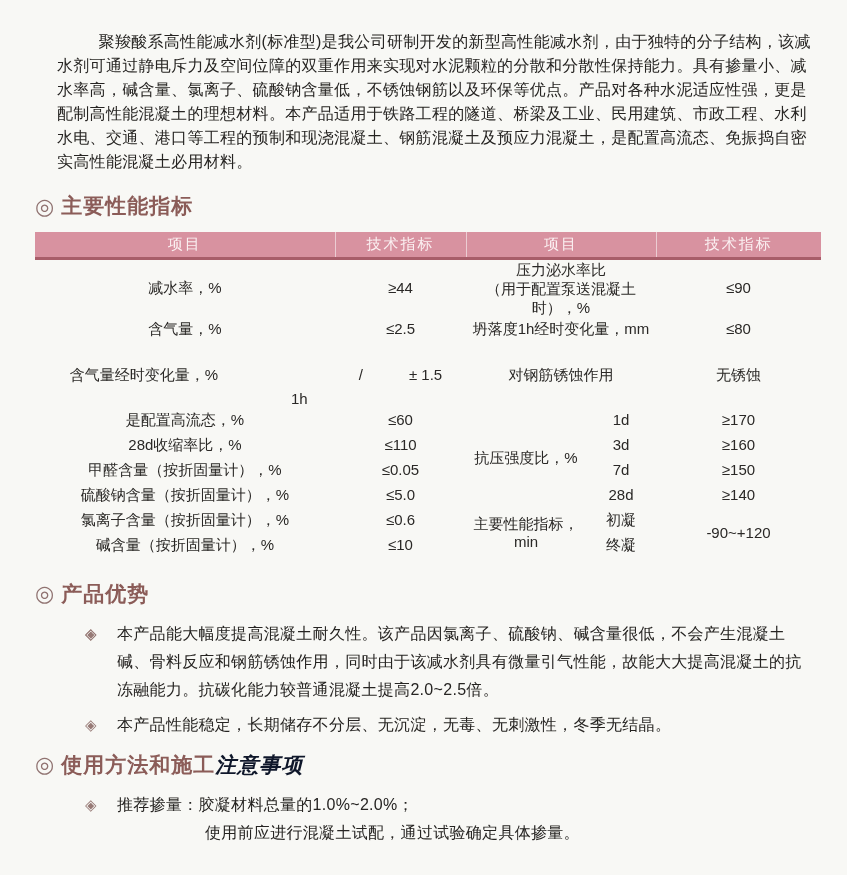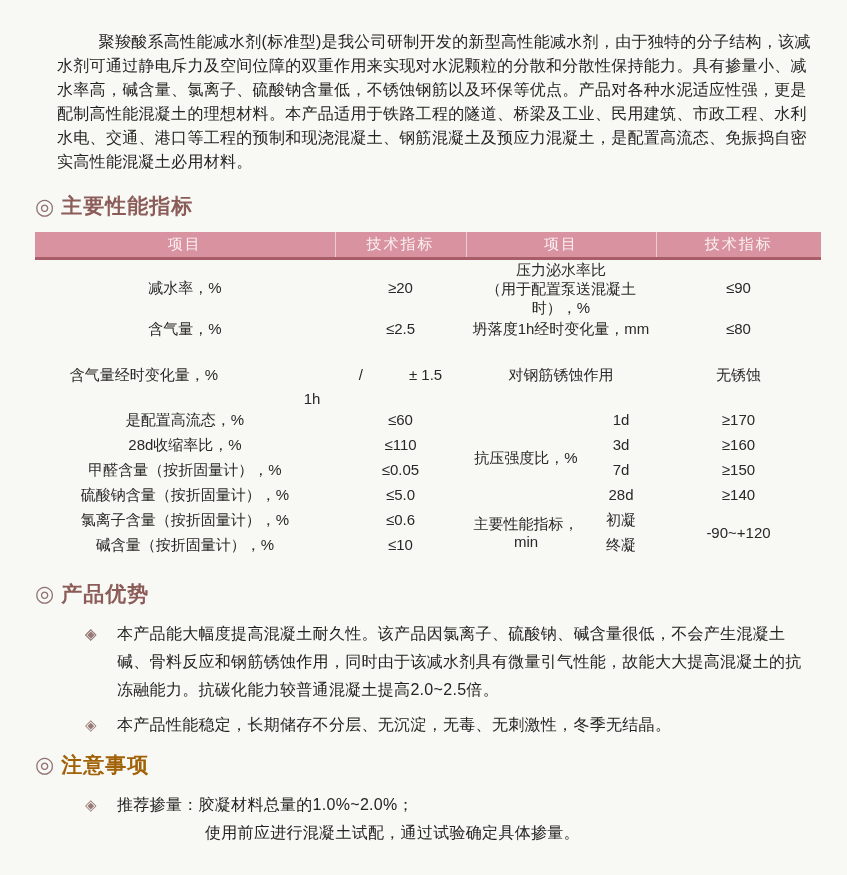--- a/index.html
+++ b/index.html
@@ -33,21 +33,21 @@
     color: #8b5c58;
     letter-spacing: 1px;
   }
   .section-heading .marker {
     font-family: "DejaVu Sans", sans-serif;
     font-size: 22px;
     font-weight: normal;
     color: #907371;
     margin-right: 6px;
   }
-  .heading-gray { color: #a16207; }
+  .heading-gray { color: #0f172a; font-style: italic; }
   .h-performance { margin-top: 18px; }
   .h-advantages  { margin-top: 22px; }
   .h-usage       { margin-top: 12px; }
 
   
   table.perf {
     margin-top: 12px;
     width: 786px;
     border-collapse: collapse;
     table-layout: fixed;
@@ -72,21 +72,21 @@
   table.perf td {
     text-align: center;
     vertical-align: middle;
     height: 25px;
     line-height: 18px;
     padding: 0 2px;
   }
   table.perf tr.row-tall td { height: 41px; }
   .cell-split { display: flex; align-items: center; gap: 40px; }
   .cell-split .grow { flex: 1; text-align: center; }
-  .cell-split .tail { width: 42px; text-align: center; margin-top: 48px; }
+  .cell-split .tail { width: 42px; text-align: left; margin-top: 48px; }
   .cell-pair { display: flex; align-items: center; justify-content: center; gap: 46px; }
   .two-line { font-size: 15px; line-height: 19px; }
 
   
   .bullets { margin-top: 12px; margin-left: 50px; margin-right: 4px; list-style: none; }
   .bullets li {
     position: relative;
     padding-left: 32px;
     font-size: 16px;
     line-height: 28px;
@@ -128,21 +128,21 @@
       <tr>
         <th>项目</th>
         <th>技术指标</th>
         <th colspan="2">项目</th>
         <th>技术指标</th>
       </tr>
     </thead>
     <tbody>
       <tr class="row-tall">
         <td>减水率，%</td>
-        <td>≥20</td>
+        <td>≥44</td>
         <td colspan="2">
           <div class="two-line">
             <div>压力泌水率比</div>
             <div>（用于配置泵送混凝土时），%</div>
           </div>
         </td>
         <td>≤90</td>
       </tr>
       <tr>
         <td>含气量，%</td>
@@ -220,20 +220,21 @@
       <span>本产品能大幅度提高混凝土耐久性。该产品因氯离子、硫酸钠、碱含量很低，不会产生混凝土碱、骨料反应和钢筋锈蚀作用，同时由于该减水剂具有微量引气性能，故能大大提高混凝土的抗冻融能力。抗碳化能力较普通混凝土提高2.0~2.5倍。</span>
     </li>
     <li>
       <span class="diamond-icon">◈</span>
       <span>本产品性能稳定，长期储存不分层、无沉淀，无毒、无刺激性，冬季无结晶。</span>
     </li>
   </ul>
 
   <div class="section-heading h-usage">
     <span class="marker">◎</span>
+    <span>使用方法和施工</span>
     <span class="heading-gray">注意事项</span>
   </div>
 
   <ul class="bullets">
     <li>
       <span class="diamond-icon">◈</span>
       <span>推荐掺量：胶凝材料总量的1.0%~2.0%；</span>
       <span class="usage-note">使用前应进行混凝土试配，通过试验确定具体掺量。</span>
     </li>
   </ul>

